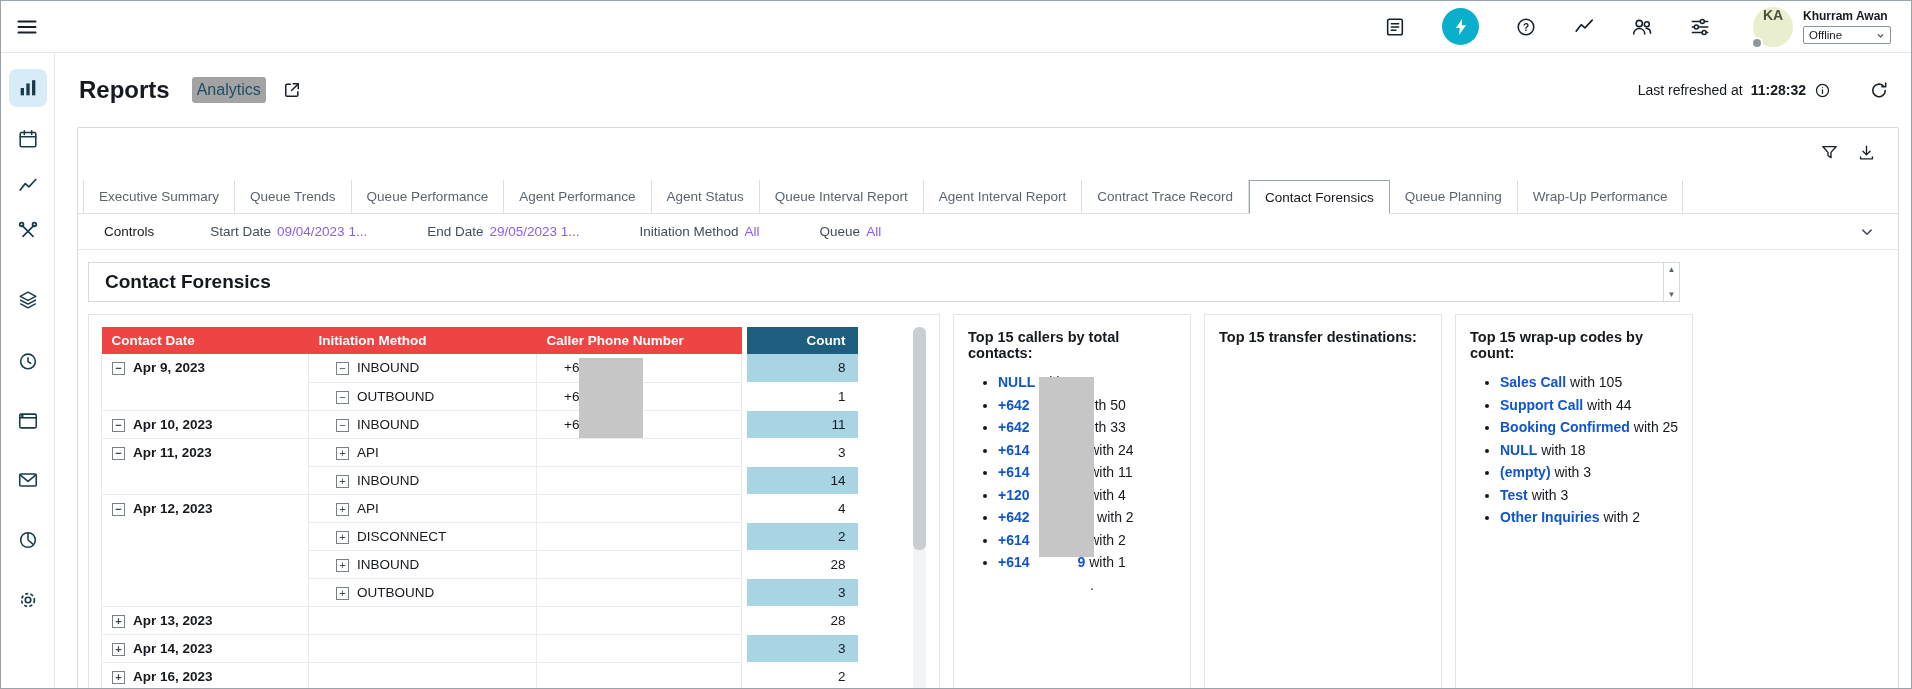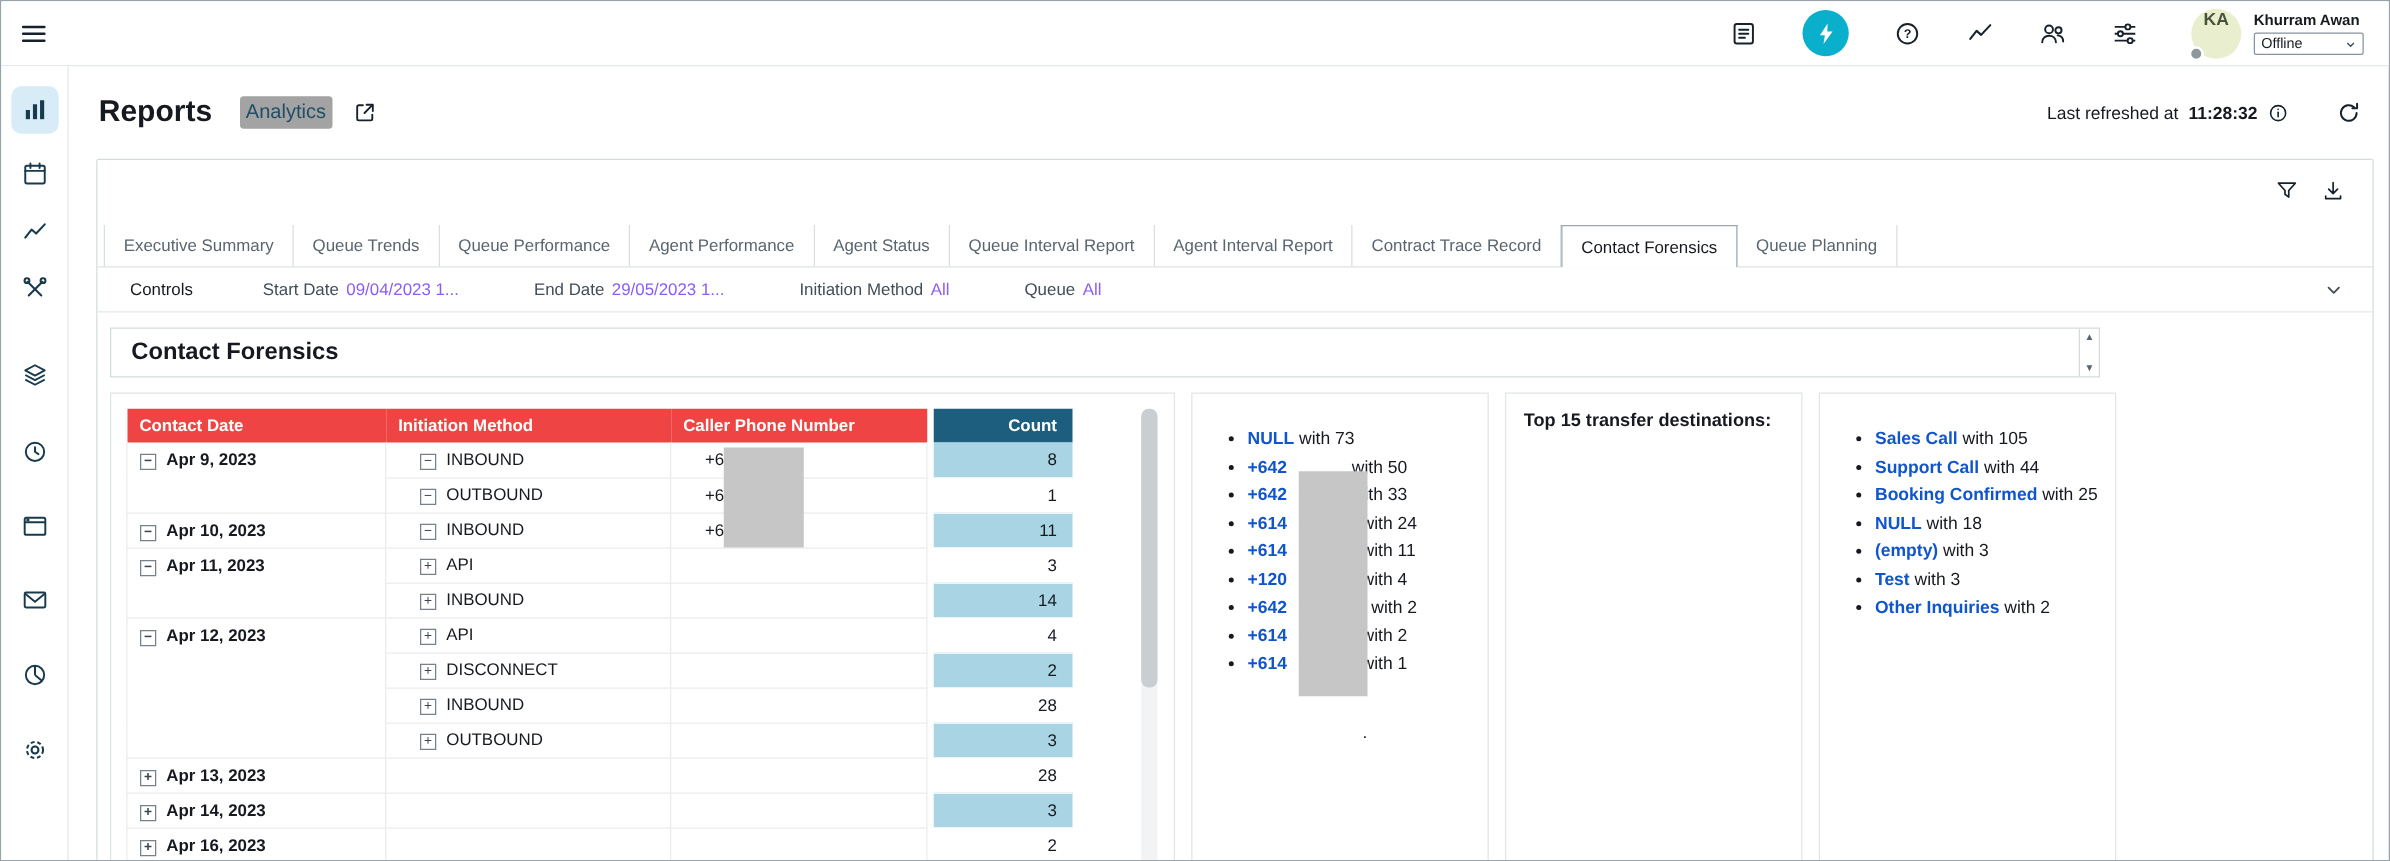--- a/index.html
+++ b/index.html
@@ -272,20 +272,21 @@
             <div class="tab">Executive Summary</div>
             <div class="tab">Queue Trends</div>
             <div class="tab">Queue Performance</div>
             <div class="tab">Agent Performance</div>
             <div class="tab">Agent Status</div>
             <div class="tab">Queue Interval Report</div>
             <div class="tab">Agent Interval Report</div>
             <div class="tab">Contract Trace Record</div>
             <div class="tab active">Contact Forensics</div>
             <div class="tab">Queue Planning</div>
+            <div class="tab">Wrap-Up Performance</div>
           </div>
 
         <div class="controls">
           <span class="controls-label">Controls</span>
           <div style="display:flex;">
               <div class="filter">
                 <span class="f-label">Start Date</span>
                 <span class="f-value">09/04/2023 1...</span>
               </div>
               <div class="filter">
@@ -418,40 +419,42 @@
                   </tr>
                 </tbody>
             </table>
             <div class="redaction red-table"></div>
             <div class="v-scrollbar">
                 <div class="v-thumb"></div>
               </div>
           </div>
 
           <div class="panel">
+            <div class="panel-title">Top 15 callers by total contacts:</div>
             <ul>
                 <li><span class="link">NULL</span> with 73</li>
                 <li><span class="link">+642</span><span class="gap"></span> with 50</li>
                 <li><span class="link">+642</span><span class="gap"></span> with 33</li>
                 <li><span class="link">+614</span><span class="gap"></span><span class="link">9</span> with 24</li>
                 <li><span class="link">+614</span><span class="gap"></span><span class="link">9</span> with 11</li>
                 <li><span class="link">+120</span><span class="gap"></span><span class="link">2</span> with 4</li>
                 <li><span class="link">+642</span><span class="gap"></span><span class="link">49</span> with 2</li>
                 <li><span class="link">+614</span><span class="gap"></span><span class="link">2</span> with 2</li>
                 <li><span class="link">+614</span><span class="gap"></span><span class="link">9</span> with 1</li>
               </ul>
             <div class="redaction red-callers"></div>
             <span class="stray-dot">.</span>
           </div>
 
           <div class="panel">
             <div class="panel-title">Top 15 transfer destinations:</div>
           </div>
 
           <div class="panel">
+            <div class="panel-title">Top 15 wrap-up codes by count:</div>
             <ul>
                 <li><span class="link">Sales Call</span> with 105</li>
                 <li><span class="link">Support Call</span> with 44</li>
                 <li><span class="link">Booking Confirmed</span> with 25</li>
                 <li><span class="link">NULL</span> with 18</li>
                 <li><span class="link">(empty)</span> with 3</li>
                 <li><span class="link">Test</span> with 3</li>
                 <li><span class="link">Other Inquiries</span> with 2</li>
               </ul>
           </div>

